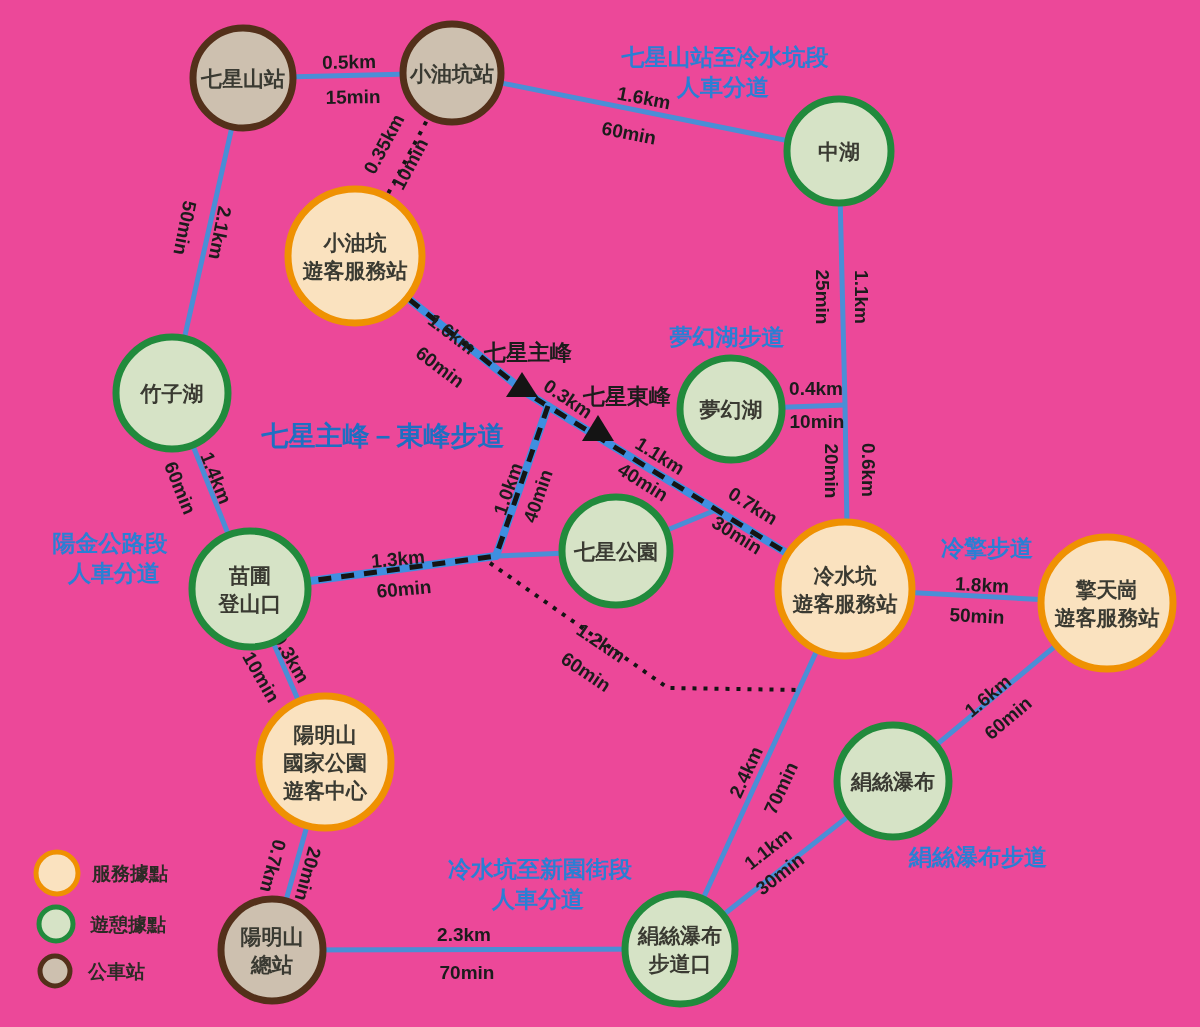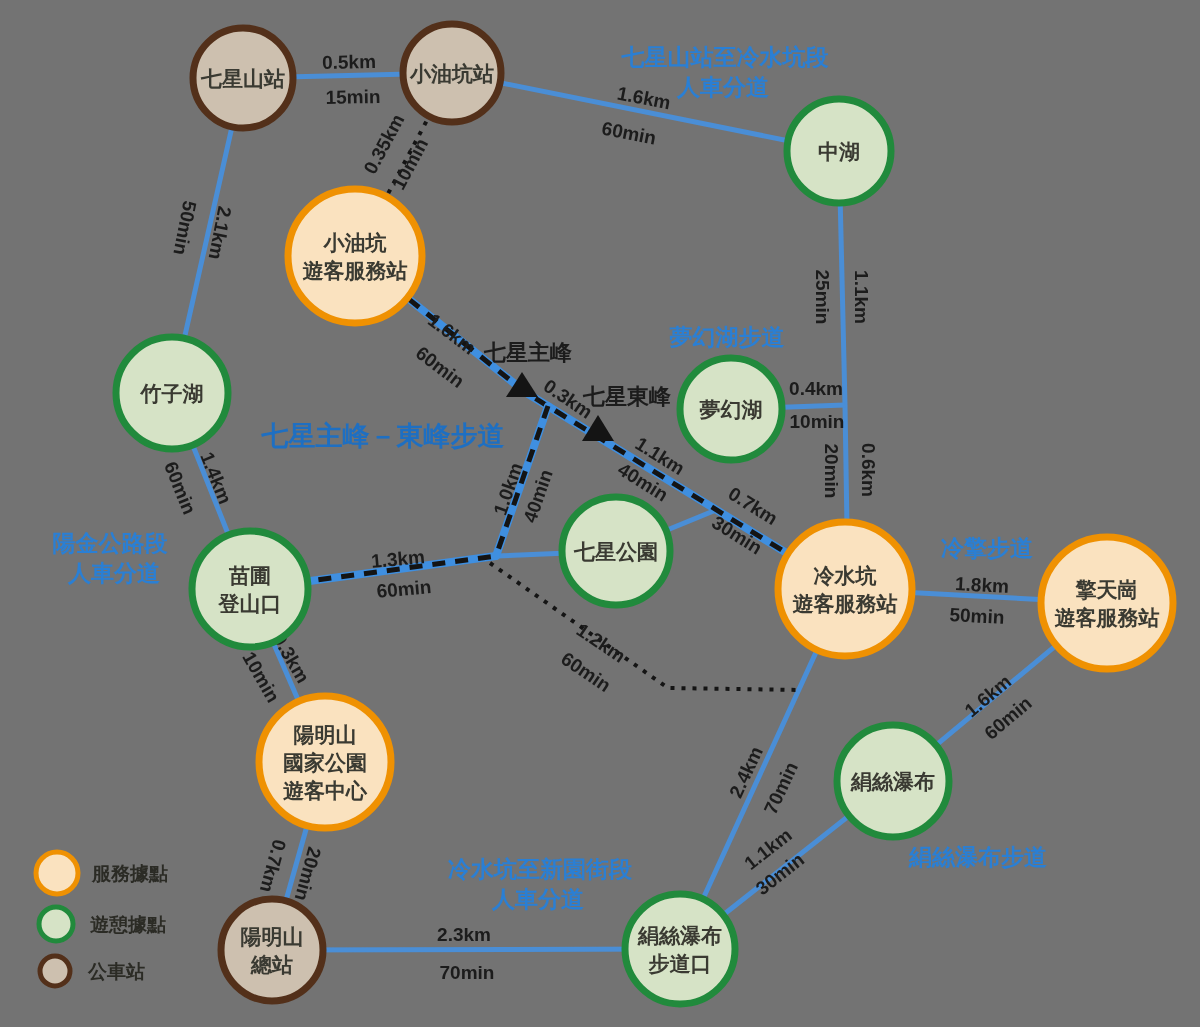--- a/index.html
+++ b/index.html
@@ -1,16 +1,16 @@
 <!DOCTYPE html>
 <html><head>
 <meta charset="utf-8">
 <style>
   html,body{margin:0;padding:0;background:#ffffff;}
-  .map-wrap{width:1200px;height:1027px;background:#737373;}
+  .map-wrap{width:1200px;height:1027px;background:#ec4899;}
   svg{font-family:"Liberation Sans","DejaVu Sans",sans-serif;}
   .road{stroke:#4a8ed6;stroke-width:5;fill:none;stroke-linecap:round;}
   .spur{stroke:#4a8ed6;stroke-width:5;fill:none;stroke-linecap:butt;}
   .trail-base{stroke:#3f8fe0;stroke-width:8;fill:none;stroke-linecap:round;stroke-linejoin:round;}
   .trail-dash{stroke:#141414;stroke-width:5;fill:none;stroke-dasharray:13 10;stroke-linejoin:round;}
   .dotted{stroke:#141414;stroke-width:4;fill:none;stroke-dasharray:4 7;}
   .n-service{fill:#fae2bf;stroke:#ef9102;stroke-width:7;}
   .n-recreation{fill:#d6e3c6;stroke:#218a3c;stroke-width:7;}
   .n-bus{fill:#cdc0af;stroke:#53301a;stroke-width:7;}
   .lg-service{fill:#fae2bf;stroke:#ef9102;stroke-width:5;}

